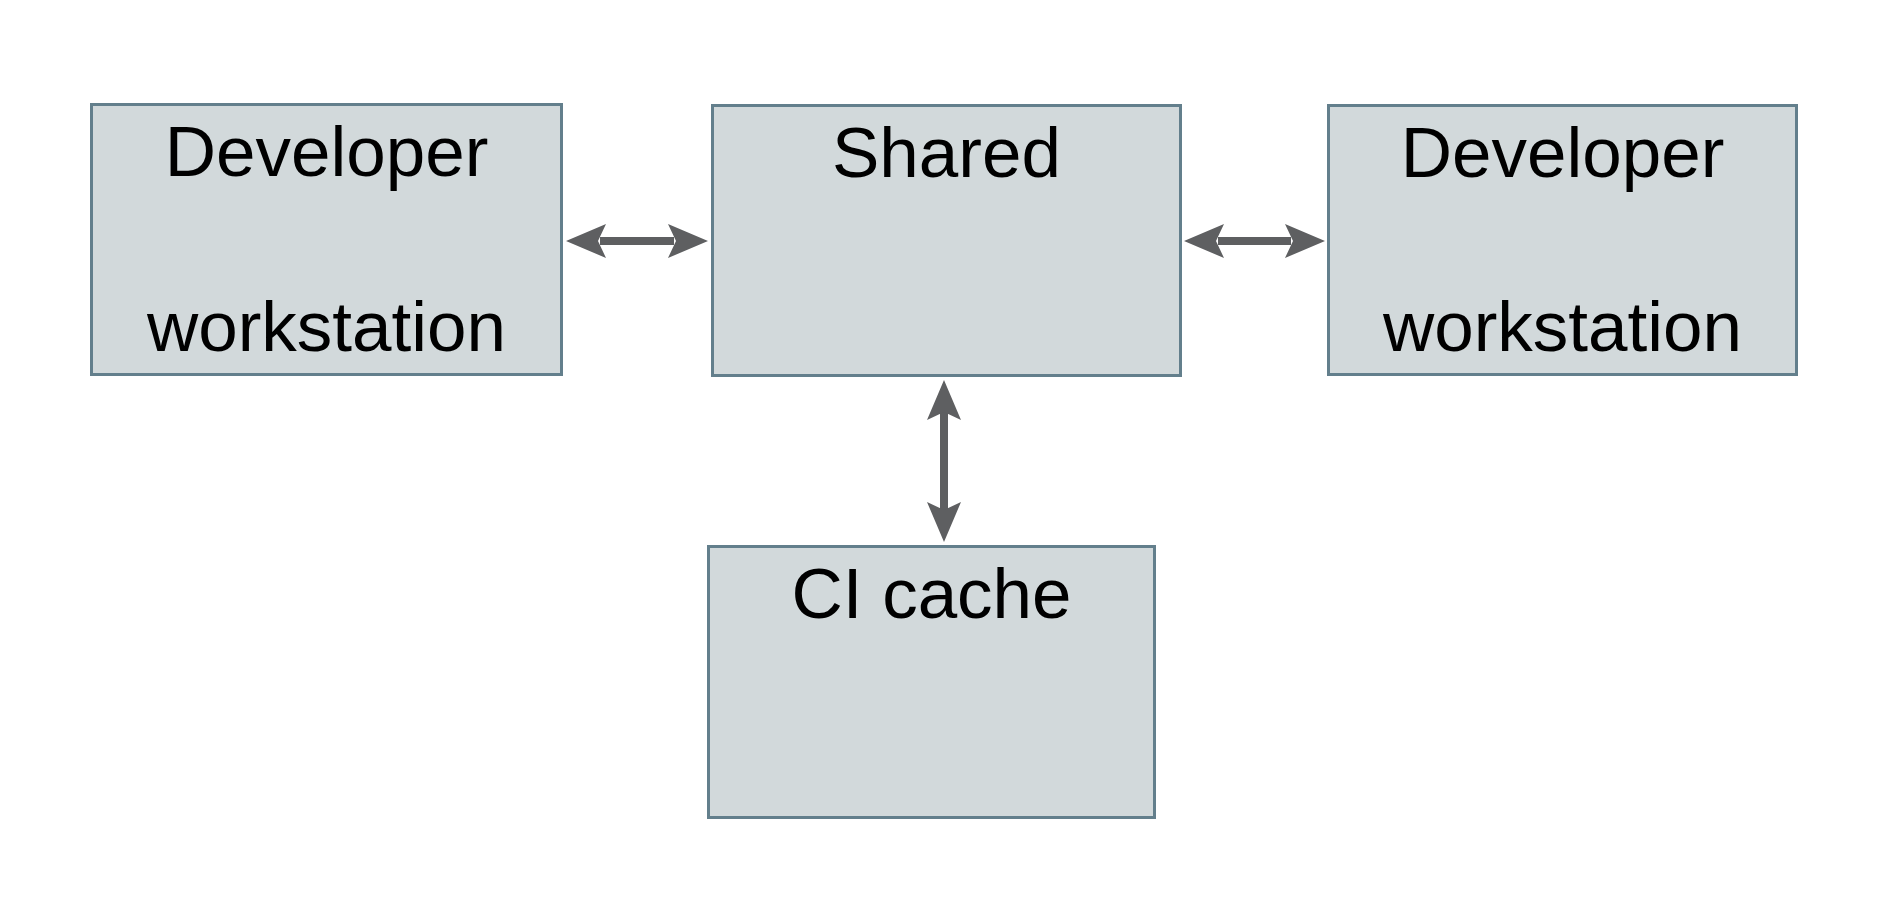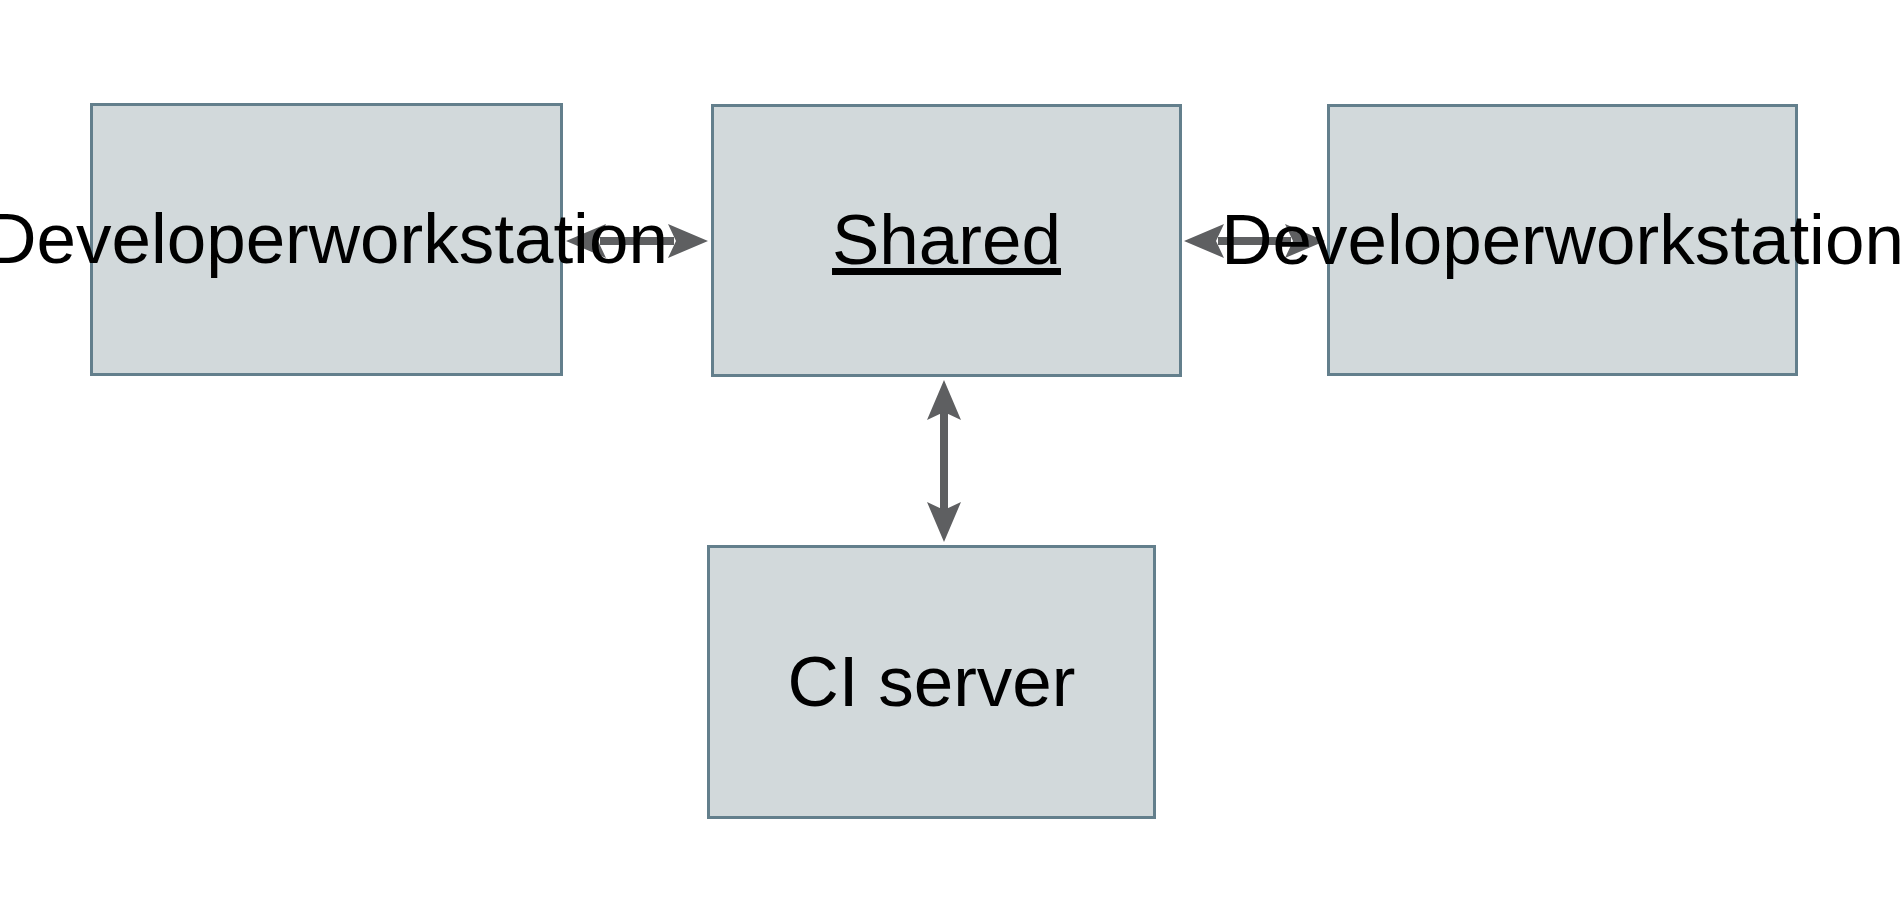--- a/index.html
+++ b/index.html
@@ -25,32 +25,32 @@
     position: absolute;
     left: 0; top: 0;
     width: 1900px; height: 922px;
     pointer-events: none;
   }
   .node {
     position: absolute;
     background: var(--node-fill);
     border: 3px solid var(--node-border);
     display: flex;
-    flex-direction: row;
+    flex-direction: column;
     align-items: center;
-    justify-content: center;
+    justify-content: space-between;
     text-align: center;
     color: var(--text);
     font-size: 71px;
     line-height: 1.3;
     letter-spacing: 0px;
   }
   .node span { display: block; white-space: nowrap; }
   #node-dev-left  { left: 90px;   top: 103px; width: 473px; height: 273px; }
-  #node-cache     { left: 711px;  top: 104px; width: 471px; height: 273px; text-decoration: underline; }
+  #node-cache     { left: 711px;  top: 104px; width: 471px; height: 273px; }
   #node-dev-right { left: 1327px; top: 104px; width: 471px; height: 272px; }
   #node-ci        { left: 707px;  top: 545px; width: 449px; height: 274px; }
   .arrow-shape { fill: var(--arrow); }
   .arrow-shaft { stroke: var(--arrow); stroke-width: 8; }
 </style>
 </head>
 <body>
 
 <div class="canvas">
 
@@ -83,16 +83,16 @@
   <div class="node" id="node-cache">
     <span>Shared</span>
   </div>
 
   <div class="node" id="node-dev-right">
     <span>Developer</span>
     <span>workstation</span>
   </div>
 
   <div class="node" id="node-ci">
-    <span>CI server</span>
+    <span>CI cache</span>
   </div>
 
 </div>
 
 </body></html>

